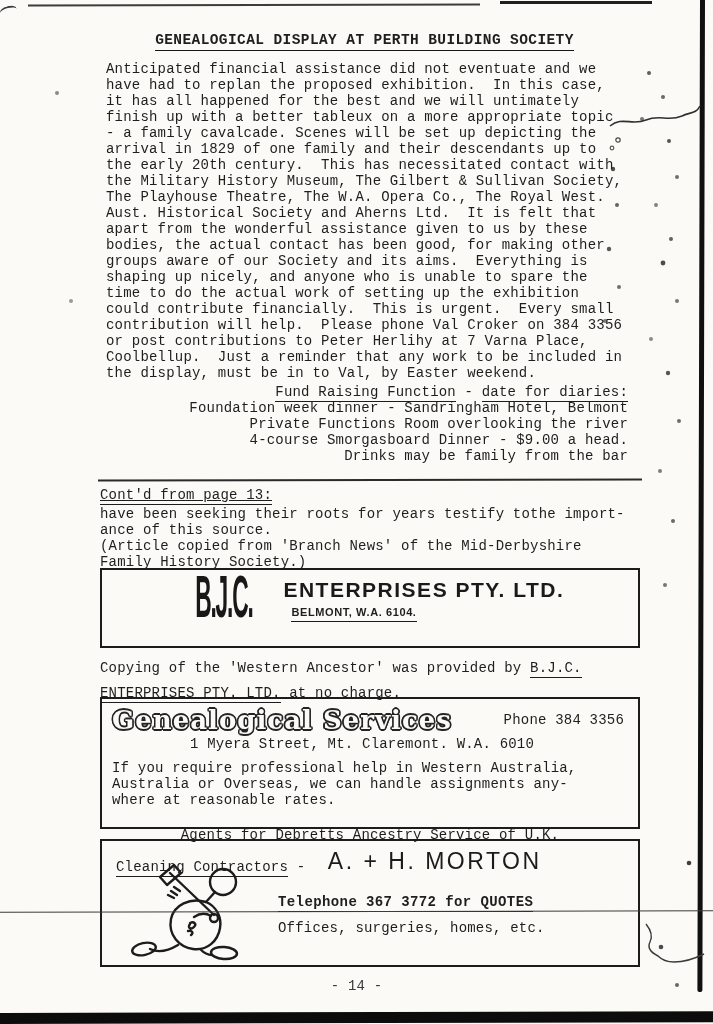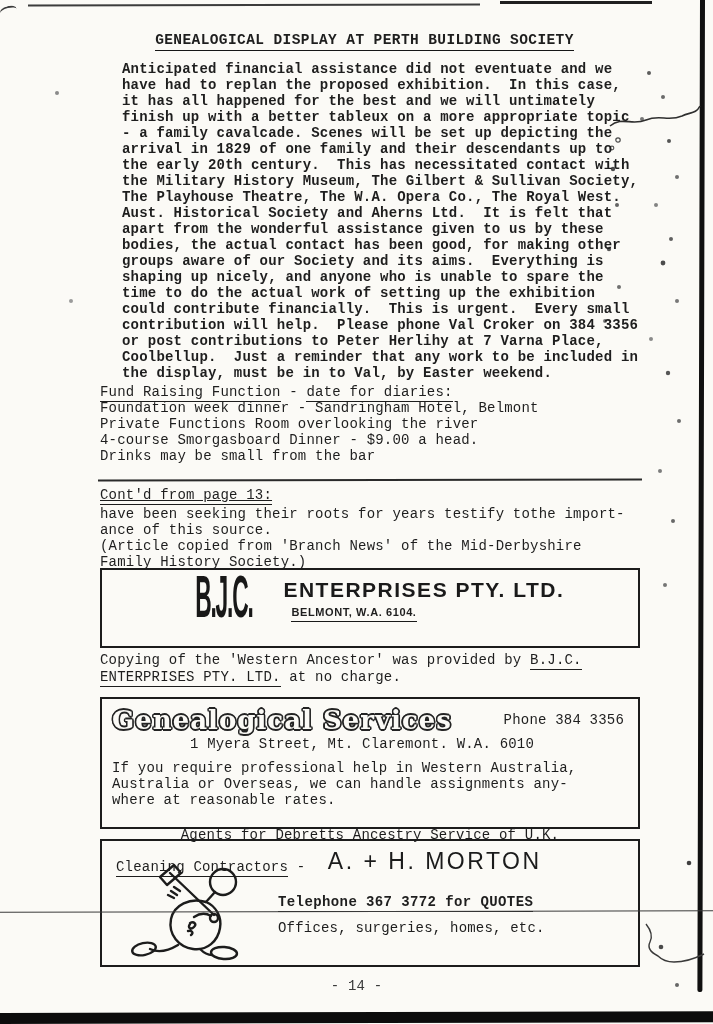--- a/index.html
+++ b/index.html
@@ -16,22 +16,22 @@
   .pre{white-space:pre;}
   .u{border-bottom:1.5px solid #1d1d1d;padding-bottom:1px;}
 
   .title{
     position:absolute;top:31px;left:8px;width:100%;text-align:center;
   }
   .title span{
     font:bold 14.5px/18px "Liberation Mono","DejaVu Sans Mono",monospace;
     letter-spacing:.4px;border-bottom:1.8px solid #161616;padding-bottom:2px;
   }
-  .body-text{position:absolute;top:61px;left:122px;font-weight:bold;}
-  .fund{position:absolute;top:384px;left:100px;width:540px;text-align:left;}
+  .body-text{position:absolute;top:61px;left:106px;}
+  .fund{position:absolute;top:384px;left:88px;width:540px;text-align:right;}
   .fund .row{margin-bottom:0;}
   .divider{position:absolute;top:479px;left:98px;width:544px;border-top:2.2px solid #2a2a2a;transform:rotate(-.1deg);}
   .contd{position:absolute;top:487px;left:100px;}
   .contd .hd{display:inline-block;margin-bottom:1px;text-decoration:underline;}
 
   .ad-box{position:absolute;left:100px;width:536px;border:2.2px solid #1c1c1c;background:transparent;}
   .bjc-box{top:568px;height:76px;}
   .bjc-inner{display:flex;align-items:flex-start;justify-content:center;padding-top:8px;}
   .bjc-logo{
     display:inline-block;
@@ -39,21 +39,21 @@
     letter-spacing:-2px;color:#181818;
     transform:scale(.6,1.55);transform-origin:center 70%;
     margin-right:2px;margin-top:4px;
   }
   .bjc-text{margin-left:10px;font-family:"Liberation Sans",sans-serif;}
   .bjc-name{font:bold 21px/24px "Liberation Sans",sans-serif;letter-spacing:1.5px;color:#1a1a1a;}
   .bjc-addr1{font:bold 11px/15px "Liberation Sans",sans-serif;letter-spacing:.6px;margin-top:3px;margin-left:8px;}
   .bjc-addr2{display:inline-block;font:bold 11px/15px "Liberation Sans",sans-serif;letter-spacing:.6px;margin-left:8px;border-bottom:1.6px solid #1a1a1a;padding-bottom:1px;}
 
   .copying{position:absolute;top:652px;left:100px;}
-  .copying div{height:17px;}
+  .copying div{height:17px;margin-top:8px;}
 
   .gs-box{top:697px;height:128px;}
   .gs-head{display:flex;justify-content:space-between;align-items:flex-start;padding:7px 14px 0 10px;}
   .gs-title{
     font:bold 26px/28px "DejaVu Serif",serif;letter-spacing:1px;
     color:#fbfaf6;
     text-shadow:-1.3px -1.3px 0 #242424,1.3px -1.3px 0 #242424,-1.3px 1.3px 0 #242424,1.3px 1.3px 0 #242424,-1.6px 0 0 #242424,1.6px 0 0 #242424,0 -1.6px 0 #242424,0 1.6px 0 #242424;
   }
   .gs-phone{padding-top:6px;}
   .gs-address{margin:2px 0 8px 88px;}
@@ -134,21 +134,21 @@
 contribution will help.  Please phone Val Croker on 384 3356
 or post contributions to Peter Herlihy at 7 Varna Place,
 Coolbellup.  Just a reminder that any work to be included in
 the display, must be in to Val, by Easter weekend.</div>
 
   <div class="fund mono">
     <div class="row"><span class="u">Fund Raising Function</span><span> - </span><span class="u">date for diaries:</span></div>
     <div class="pre">Foundation week dinner - Sandringham Hotel, Belmont
 Private Functions Room overlooking the river
 4-course Smorgasboard Dinner - $9.00 a head.</div>
-    <div>Drinks may be small from the bar</div>
+    <div>Drinks may be family from the bar</div>
   </div>
 
   <div class="divider"></div>
 
   <div class="contd mono">
     <div><span class="hd u">Cont'd from page 13:</span></div>
     <div class="pre">have been seeking their roots for years testify tothe import-
 ance of this source.
 (Article copied from 'Branch News' of the Mid-Derbyshire
 Family History Society.)</div>

